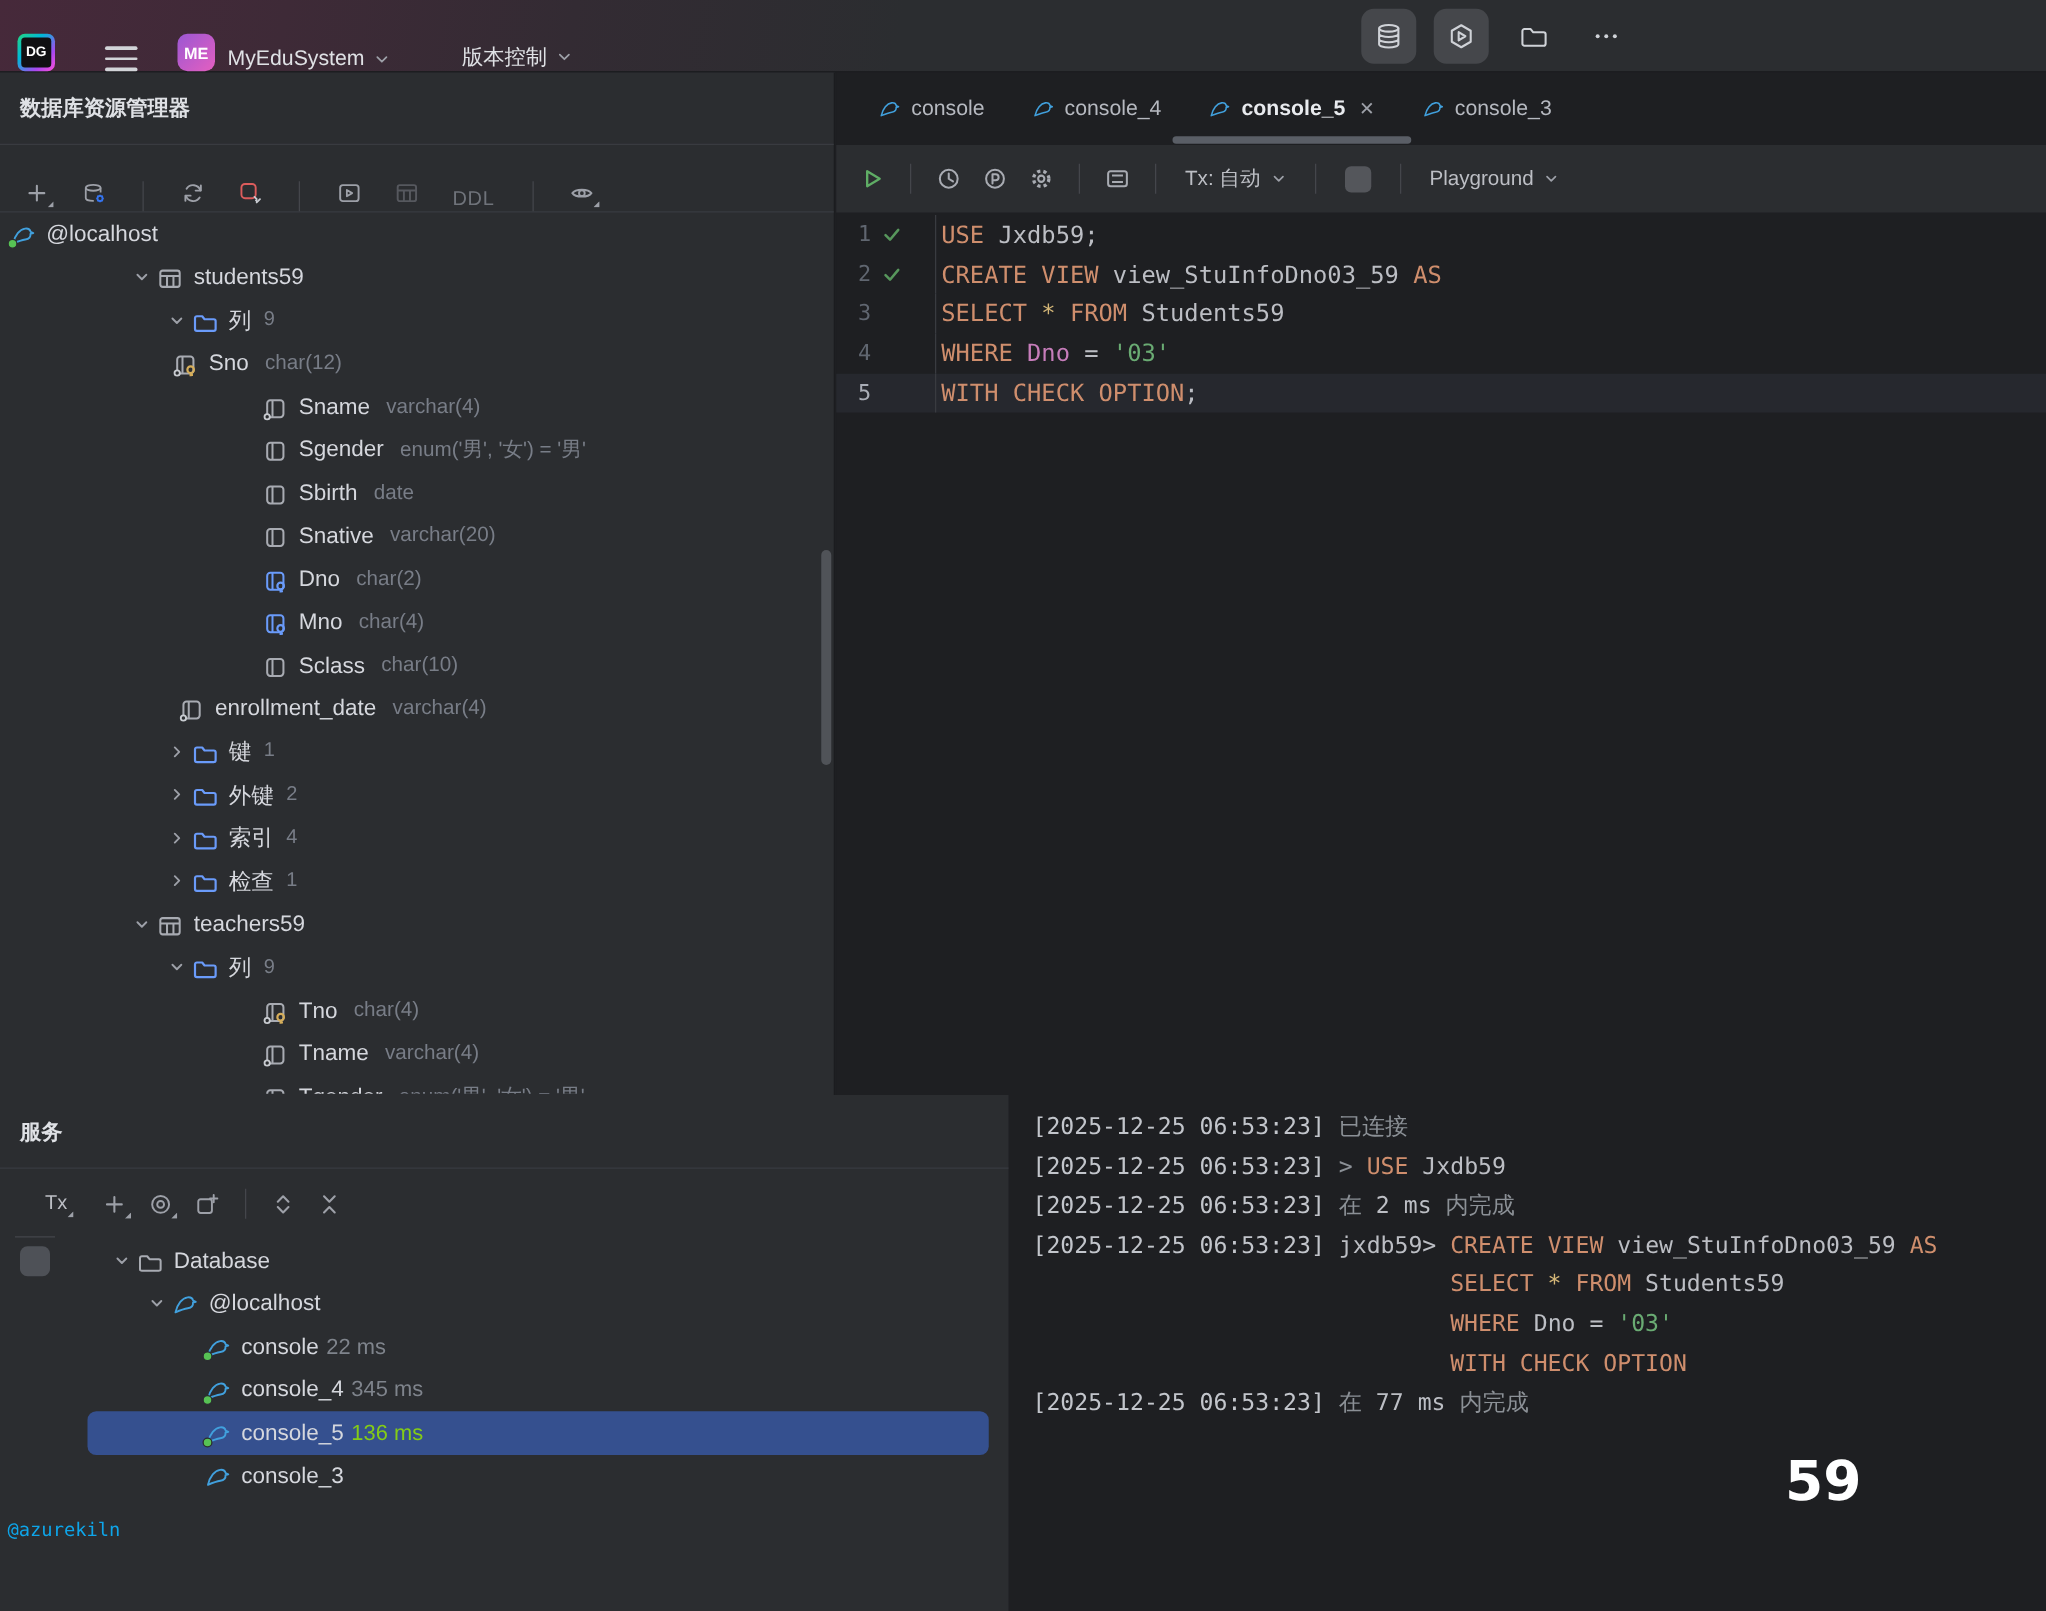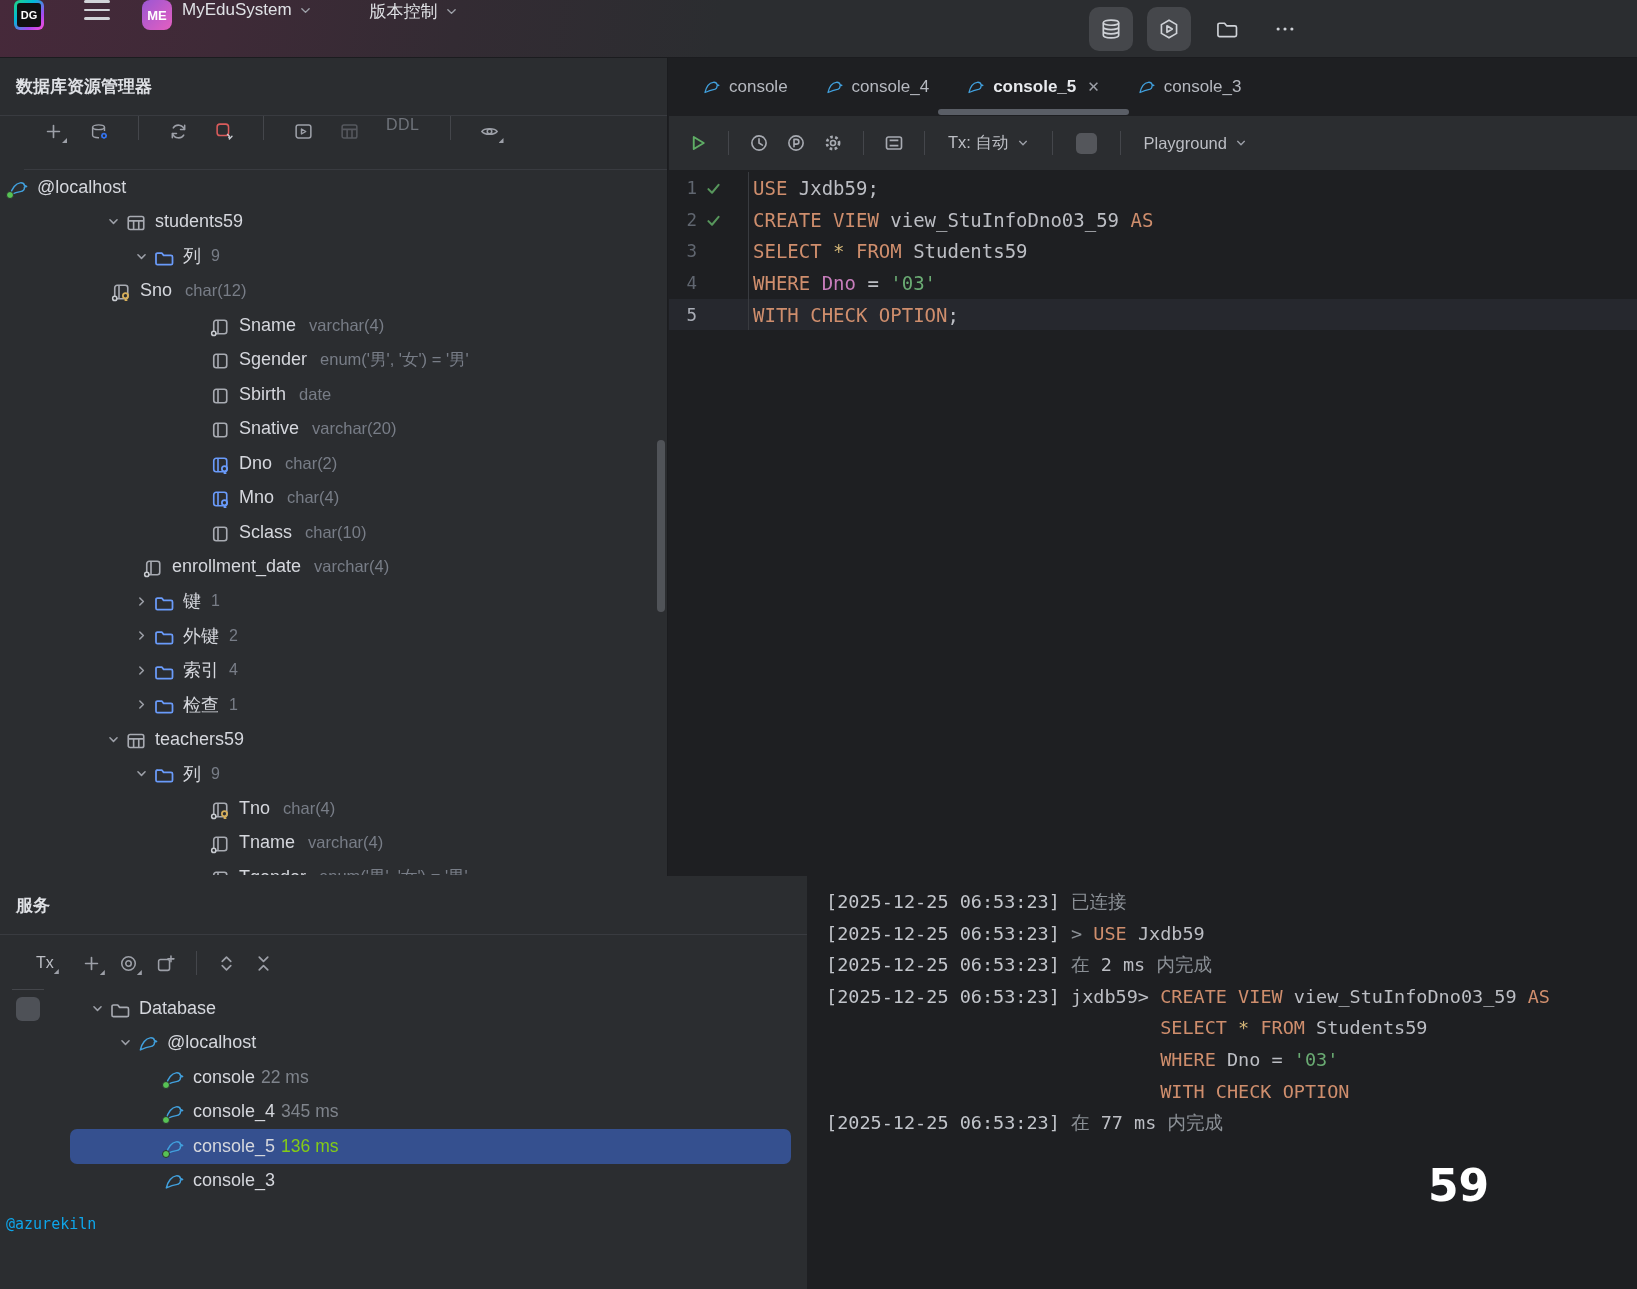--- a/index.html
+++ b/index.html
@@ -3,21 +3,21 @@
 <meta charset="utf-8">
 <style>
   * { margin:0; padding:0; box-sizing:border-box; }
   html,body { width:1637px; height:1289px; background:#1e1f22; overflow:hidden;
     font-family:"Liberation Sans","DejaVu Sans",sans-serif; }
   .mono { font-family:"DejaVu Sans Mono","Liberation Mono",monospace; }
 
   
   #topbar { position:absolute; left:0; top:0; width:1637px; height:58px;
     background:linear-gradient(100deg,#46293a 0%,#3e2a37 14%,#332b33 28%,#2b2d30 44%,#2b2d30 100%);
-    border-bottom:1px solid #1b1c1f; display:flex; align-items:flex-start; }
+    border-bottom:1px solid #1b1c1f; display:flex; align-items:flex-end; }
   #dg-logo { width:30px; height:30px; margin-left:14px; border-radius:6px; position:relative;
     background:linear-gradient(135deg,#24d67e 0%,#00b8d9 35%,#a848f0 72%,#ff4fd8 100%); }
   #dg-logo .inner { position:absolute; inset:3px; background:#101012; border-radius:3px;
     color:#fff; font-weight:bold; font-size:11px; display:flex; align-items:center; justify-content:center; }
   #hamburger { width:26px; height:20px; margin-left:40px; display:flex; flex-direction:column; justify-content:space-between; cursor:pointer; }
   #hamburger span { height:2.6px; background:#d2d4d8; border-radius:2px; }
   #proj-avatar { width:30px; height:30px; margin-left:32px; border-radius:8px;
     background:linear-gradient(135deg,#9b57d3,#e45fc0); color:#fff; font-weight:bold; font-size:13px;
     display:flex; align-items:center; justify-content:center; }
   .tb-label { color:#dfe1e5; font-size:17px; margin-left:10px; display:flex; align-items:center; gap:7px; cursor:pointer; }
@@ -32,22 +32,22 @@
   .ic { display:inline-block; vertical-align:middle; }
   .vdiv { width:1px; height:24px; background:#44464b; margin:0 8px; }
   .caret-corner { position:absolute; right:-5px; bottom:-2px; width:5px; height:5px; background:#9da0a8;
     clip-path:polygon(100% 0,100% 100%,0 100%); }
 
   
   #explorer { position:absolute; left:0; top:58px; width:668px; height:818px; background:#2b2d30;
     border-right:1px solid #1b1c1f; }
   #explorer-header { height:58px; display:flex; align-items:center; padding-left:16px;
     border-bottom:1px solid #393b40; color:#dfe1e5; font-size:17px; font-weight:bold; }
-  #explorer-toolbar { height:54px; display:flex; align-items:flex-start; padding-left:14px; gap:16px;
-    border-bottom:1px solid #393b40; color:#9da0a8;margin-left:24px; }
+  #explorer-toolbar { height:54px; display:flex; align-items:flex-end; padding-left:14px; gap:16px;
+    border-bottom:1px solid #393b40; color:#9da0a8; }
   #explorer-toolbar .tool { position:relative; width:30px; height:30px; display:flex; align-items:center; justify-content:center; cursor:pointer; }
   #explorer-toolbar .tool .ic { width:19px; height:19px; }
   #ddl-btn { color:#6f737a; font-size:16px; letter-spacing:.5px; padding:0 6px; cursor:pointer; }
   #explorer-tree { position:relative; height:705px; overflow:hidden; padding-top:0; }
   .trow { height:34.5px; display:flex; align-items:center; color:#d5d7dd; font-size:18px; cursor:pointer; white-space:nowrap; }
   .trow .chev { width:26px; display:flex; justify-content:center; color:#9da0a8; flex:0 0 26px; }
   .trow .chev .ic { width:15px; height:15px; }
   .trow .nico { position:relative; width:20px; height:20px; margin-right:9px; flex:0 0 20px; color:#a8abb2; }
   .trow .nico .ic { width:20px; height:20px; }
   .trow .meta { color:#787d87; font-size:16.5px; margin-left:13px; }
@@ -250,21 +250,21 @@
           <svg class="ic" viewBox="0 0 16 16">
             <path d="M4.2 6.2 L8 10 L11.8 6.2" fill="none" stroke="currentColor" stroke-width="1.6" stroke-linecap="round" stroke-linejoin="round"></path>
           </svg>
         </span>
         <span class="nico"><svg class="ic" viewBox="0 0 16 16">
             <path d="M2.8 4 h3.4 l1.5 1.9 h5.9 a1.2 1.2 0 0 1 1.2 1.2 v5 a1.2 1.2 0 0 1 -1.2 1.2 H2.8 a1.2 1.2 0 0 1 -1.2 -1.2 V5.2 a1.2 1.2 0 0 1 1.2 -1.2 Z" fill="none" stroke="#6a9bfa" stroke-width="1.4" stroke-linejoin="round"></path>
           </svg></span>
         <span class="lbl">列</span>
         <span class="cnt">9</span>
       </div>
-      <div class="trow" style="padding-left: 85px;">
+      <div class="trow" style="padding-left: 112px;">
         <span class="chev"></span>
         <span class="nico"><svg class="ic" viewBox="0 0 16 16">
             <rect x="3" y="2.6" width="10.4" height="10.8" rx="2" fill="none" stroke="#a8abb2" stroke-width="1.3"></rect>
             <path d="M6.4 2.6 V13.4" stroke="#a8abb2" stroke-width="1.3"></path>
             <circle cx="11.6" cy="11" r="2.1" fill="none" stroke="#d6ae5a" stroke-width="1.4"></circle>
             <path d="M11.6 13.1 V15.2 M11.6 14.4 h1.5" stroke="#d6ae5a" stroke-width="1.4" fill="none"></path>
             <circle cx="3" cy="13.1" r="1.7" fill="#2b2d30" stroke="#c9ccd1" stroke-width="1.2"></circle>
           </svg></span>
         <span class="lbl">Sno</span>
         <span class="meta">char(12)</span>

